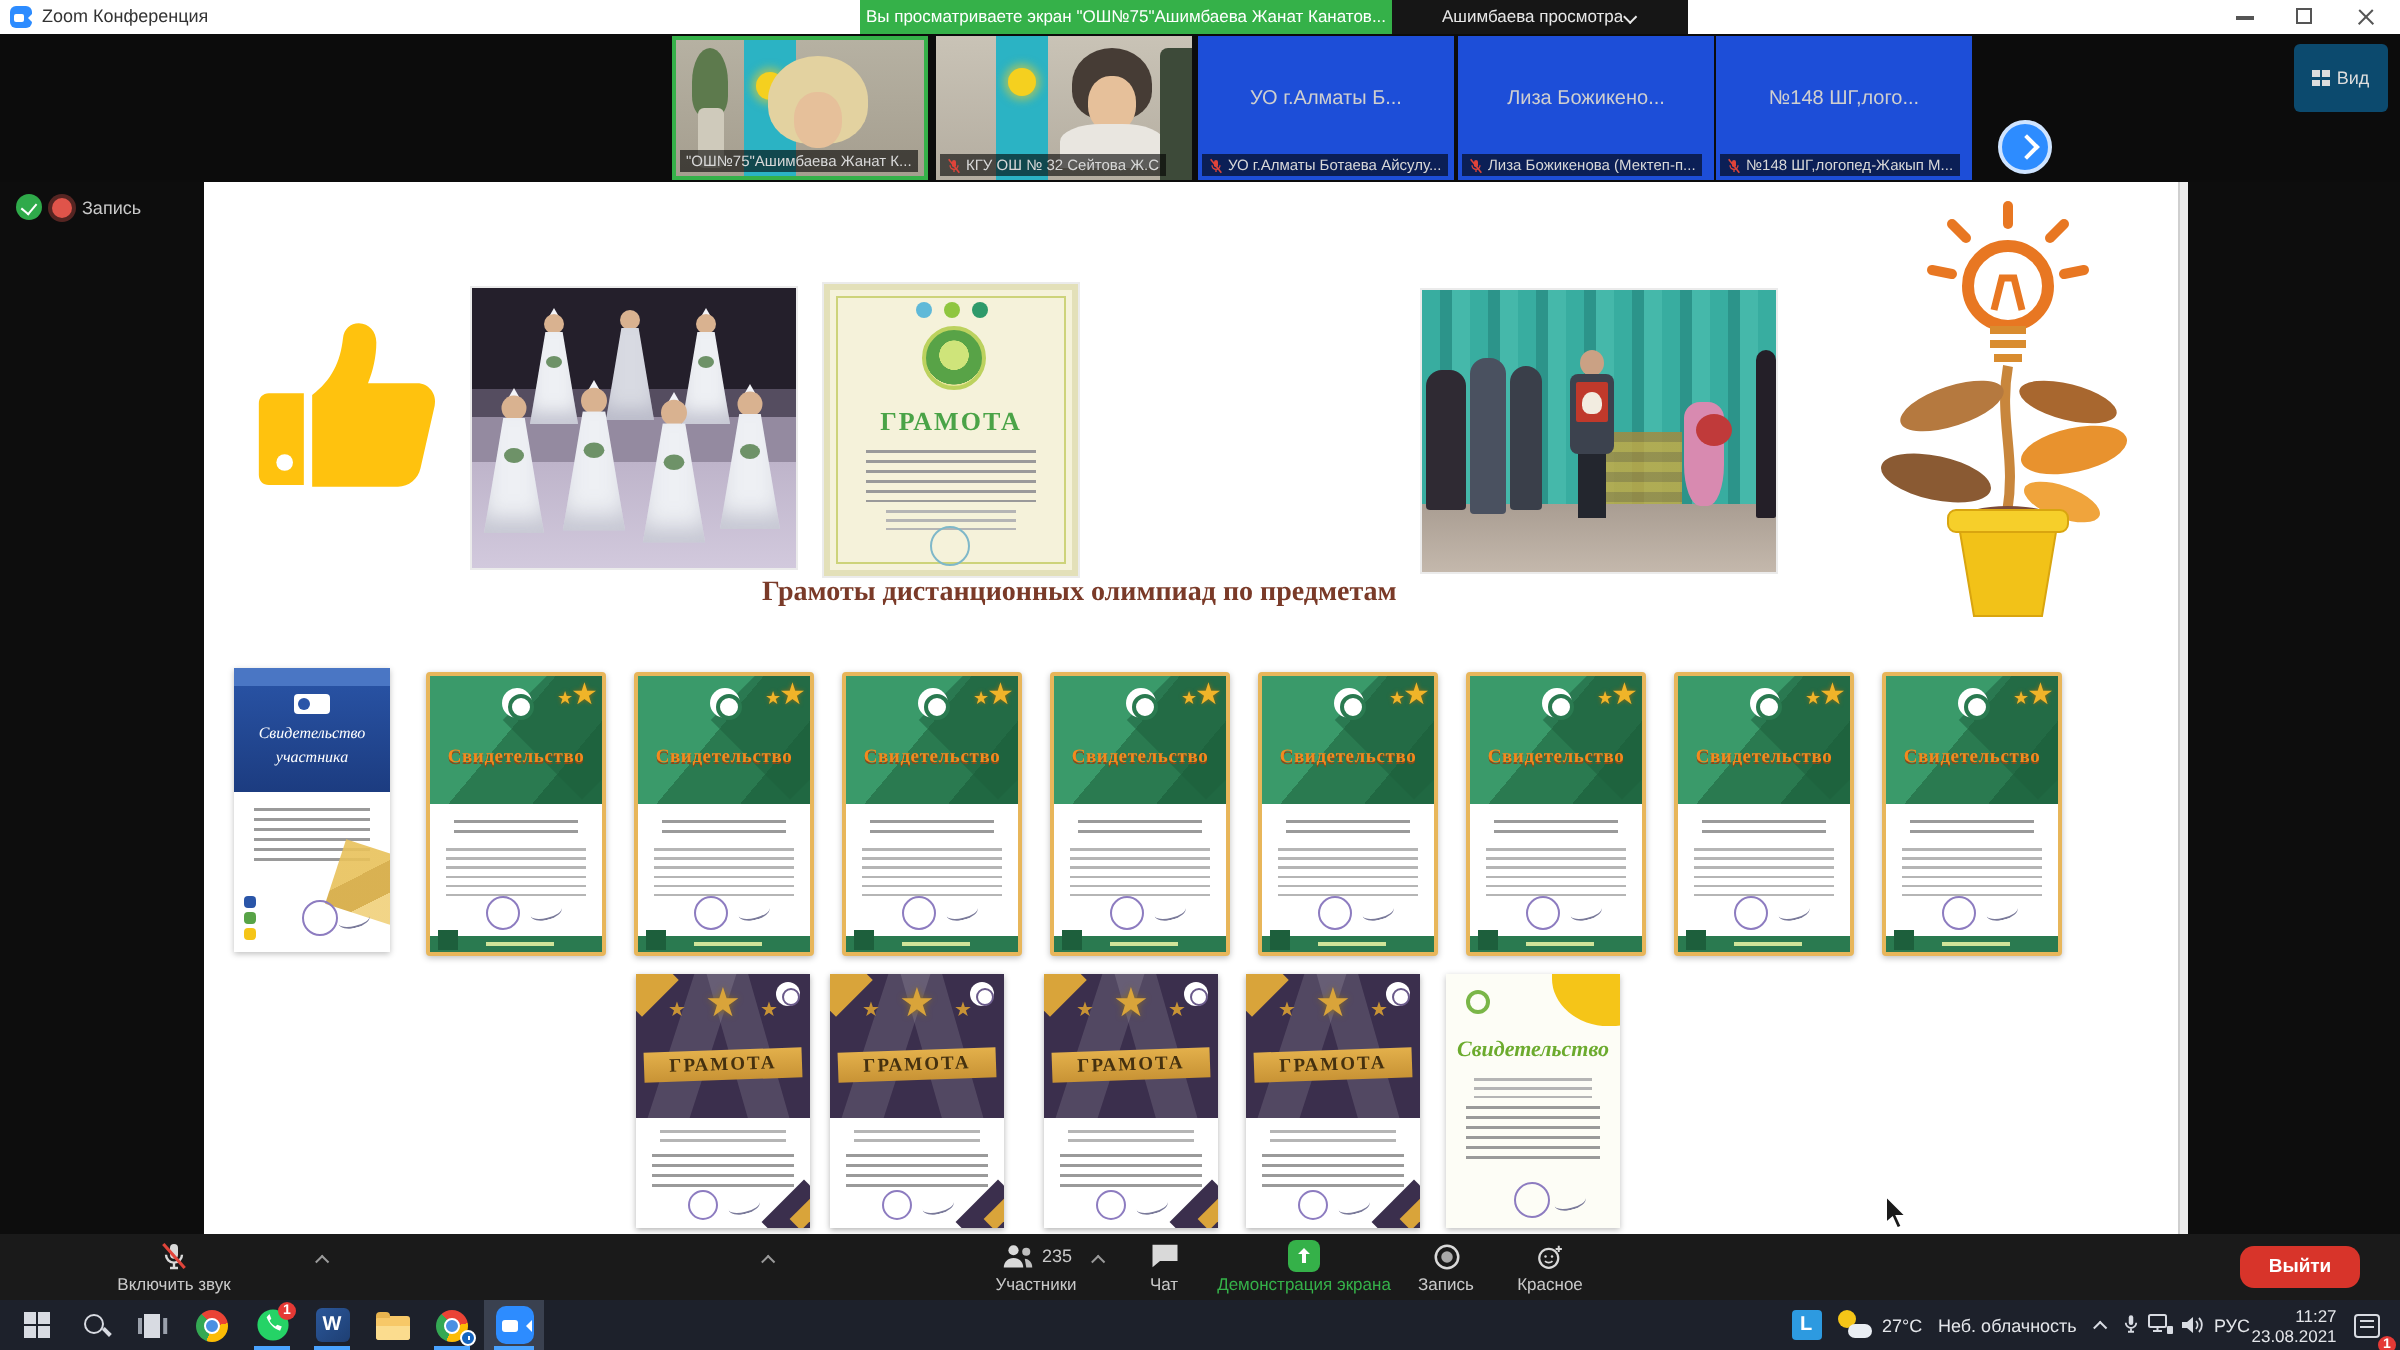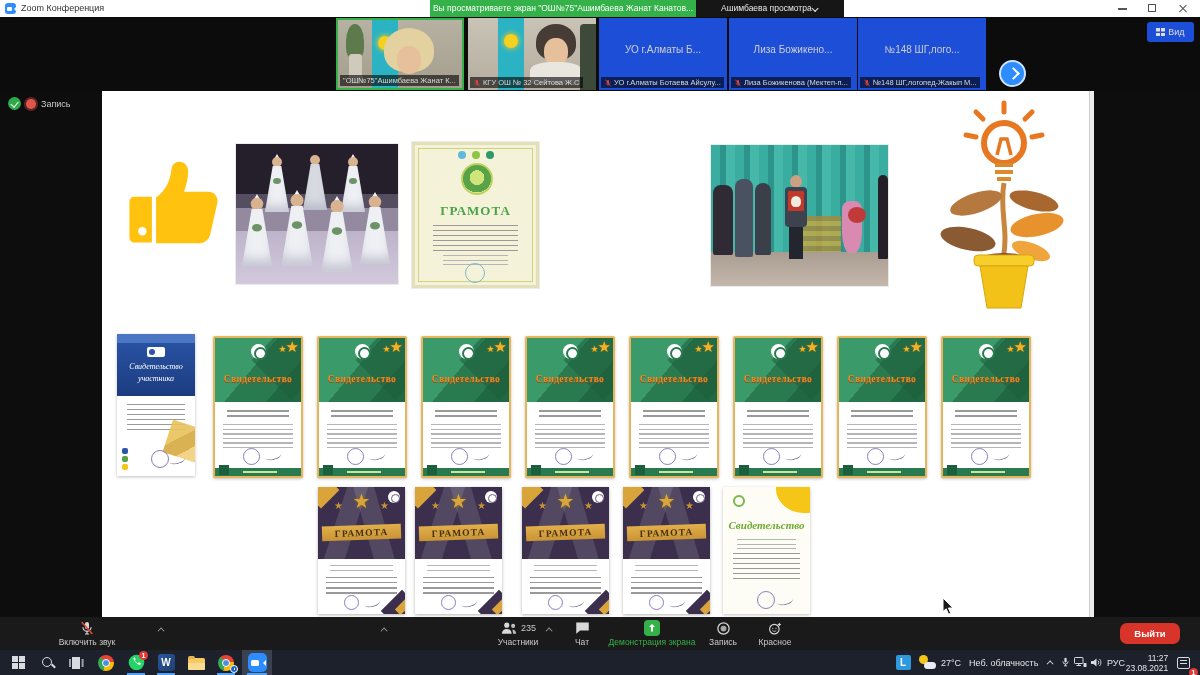--- a/index.html
+++ b/index.html
@@ -41,21 +41,21 @@
   .hair-blonde{position:absolute;left:46px;top:8px;width:50px;height:44px;border-radius:50% 50% 42% 42%;background:#e3d2a0}
   .face{position:absolute;width:24px;height:28px;border-radius:46%;background:#e6c09a}
   .hair-dark{position:absolute;width:40px;height:36px;border-radius:50% 50% 40% 40%;background:#463c35}
   .blouse{position:absolute;width:52px;height:22px;border-radius:40% 40% 0 0;background:#e9e6e0}
   .chair{position:absolute;right:0;top:6px;width:16px;height:66px;background:#3d4a39;border-radius:4px 0 0 0}
   .mic-muted{flex:0 0 auto}
   #next-btn{position:absolute;left:999px;top:43px;width:27px;height:27px;border-radius:50%;
     background:#2d8cff;border:2px solid #cfe4ff}
   #next-btn::after{content:"";position:absolute;left:8px;top:7px;width:7px;height:7px;
     border-right:2.4px solid #fff;border-top:2.4px solid #fff;transform:rotate(45deg)}
-  #view-btn{position:absolute;left:1147px;top:5px;width:47px;height:20px;background:#1d4ed8;border-radius:3px;
+  #view-btn{position:absolute;left:1147px;top:5px;width:47px;height:34px;background:#0c4a6e;border-radius:3px;
     color:#ddd;font-size:9px;display:flex;align-items:center;justify-content:center;gap:3px}
   .grid-ico{width:9px;height:8px;background:
     linear-gradient(#ddd,#ddd) 0 0/4px 3.5px no-repeat,linear-gradient(#ddd,#ddd) 5px 0/4px 3.5px no-repeat,
     linear-gradient(#ddd,#ddd) 0 4.5px/4px 3.5px no-repeat,linear-gradient(#ddd,#ddd) 5px 4.5px/4px 3.5px no-repeat}
   
   #stage{position:absolute;left:0;top:91px;width:1200px;height:526px;background:#0d0d0d}
   #rec-ind{position:absolute;left:8px;top:6px;display:flex;align-items:center;gap:5px;color:#c9c9c9;font-size:9px}
   .shield{width:13px;height:13px;border-radius:50%;background:#2faa4a;position:relative}
   .shield::after{content:"";position:absolute;left:3.5px;top:3px;width:4px;height:6px;
     border-right:1.6px solid #fff;border-bottom:1.6px solid #fff;transform:rotate(40deg)}
@@ -316,20 +316,21 @@
 </div>
 
 <div id="stage">
   <div id="rec-ind">
     <span class="shield"></span>
     <span class="recdot"></span>
     <span>Запись</span>
   </div>
 
   <div id="slide">
+    <div id="slide-subtitle" class="heading">Грамоты дистанционных олимпиад по предметам</div>
 
     <div id="thumb-icon">
       <svg width="100" height="100" viewBox="0 0 24 24">
           <path fill="#FFC20E" d="M2.5 10h4.2v11H2.5c-.7 0-1.2-.5-1.2-1.2v-8.6c0-.7.5-1.2 1.2-1.2zm5.2.2c2.3-1.7 3.4-4 3.7-6.8.1-1.1.9-1.8 1.9-1.8 1.2 0 2.1 1 2.1 2.3 0 1.7-.4 3.4-1 4.9h5.9c1.4 0 2.4 1.3 2.1 2.7l-1.7 7.5c-.3 1.3-1.4 2.2-2.7 2.2H7.7V10.2z"></path>
           <circle cx="4.4" cy="18.3" r="1" fill="#fff"></circle>
         </svg>
     </div>
 
     <div id="photo1" class="photo">
       <div class="kid" style="left:28px;top:10px">

